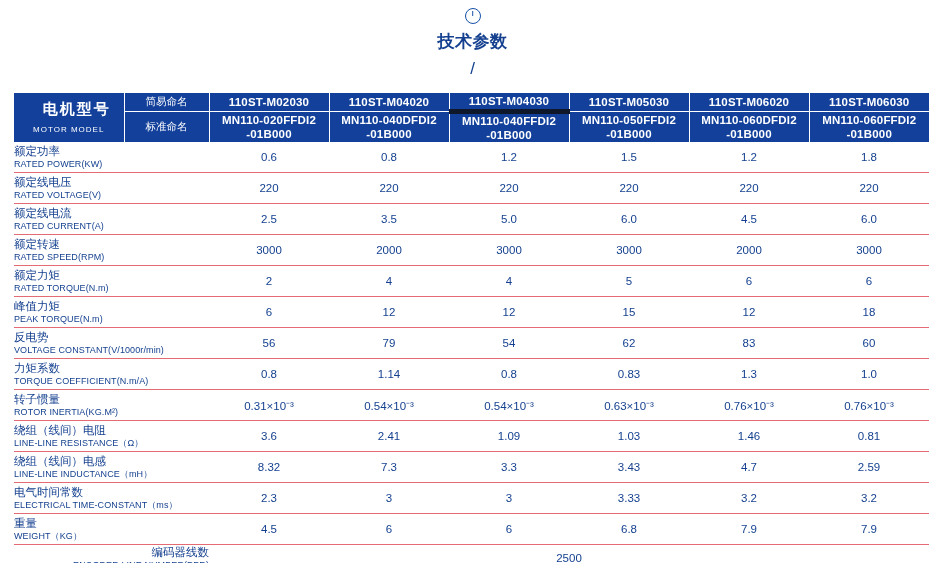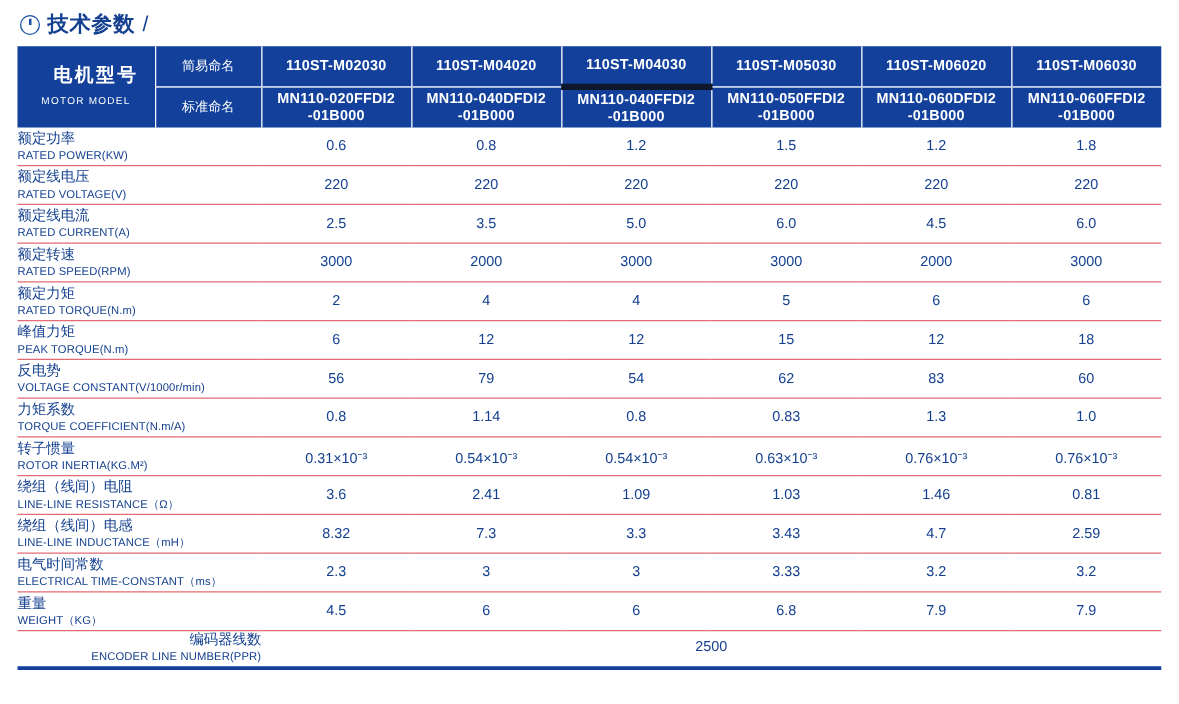--- a/index.html
+++ b/index.html
@@ -19,21 +19,22 @@
     width: 943px;
     height: 563px;
     box-sizing: border-box;
     padding: 6px 14px 0 14px;
   }
   
   .title-row {
     display: flex;
     align-items: center;
     gap: 6px;
-    padding: 2px 0 6px 2px;
+    padding: 2px 0 14px 2px;
+    flex-direction: column;
   }
   .title-icon {
     width: 14px;
     height: 14px;
     border: 1.6px solid #1650a8;
     border-radius: 50%;
     position: relative;
     flex: 0 0 auto;
   }
   .title-icon::before {
@@ -93,21 +94,21 @@
     letter-spacing: 1px;
     line-height: 12px;
     font-weight: normal;
   }
   .hdr-sub-label {
     background: #12409b;
     color: #ffffff;
     font-size: 10.5px;
     text-align: center;
     vertical-align: middle;
-    height: 32px;
+    height: 18px;
     border-right: 1px solid #ffffff;
   }
   .hdr-sub-label.bottom {
     border-top: 1px solid #ffffff;
   }
   .hdr-val {
     background: #12409b;
     color: #ffffff;
     font-size: 11.5px;
     font-weight: bold;

